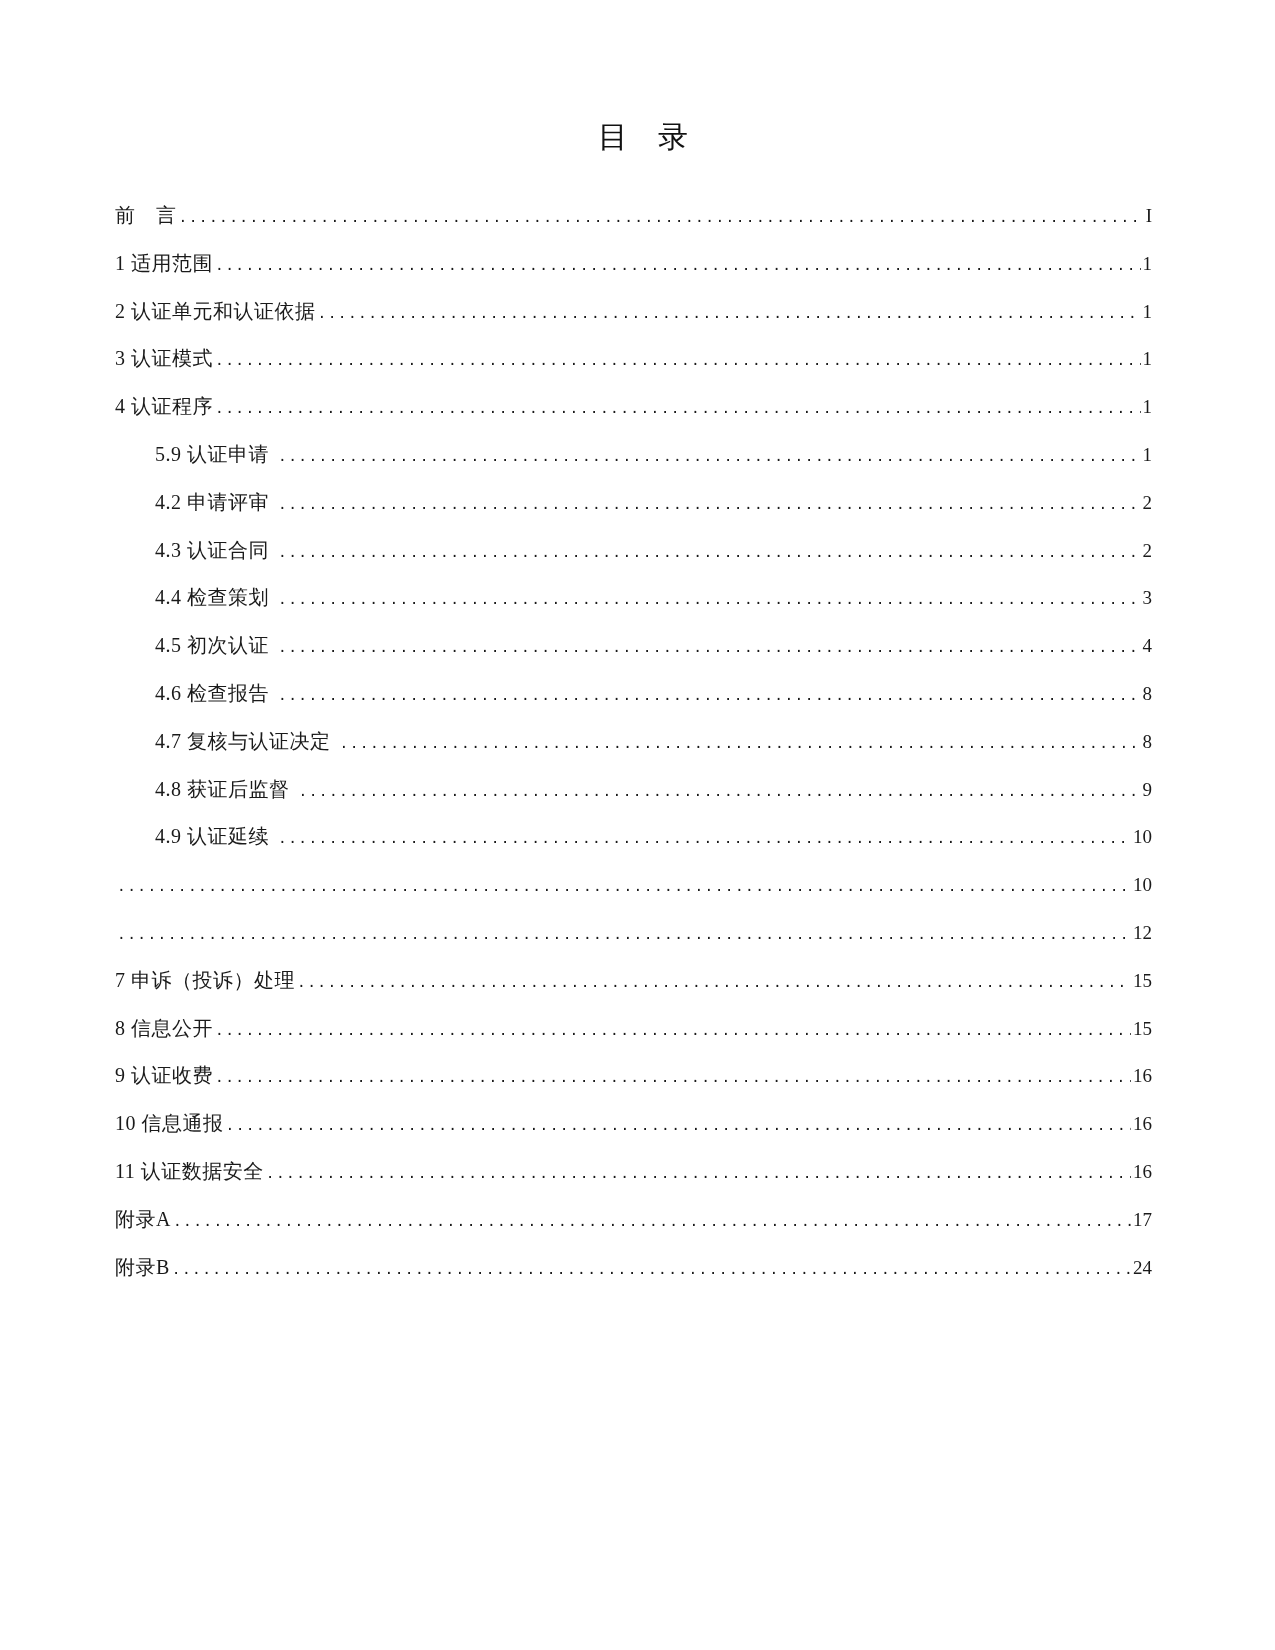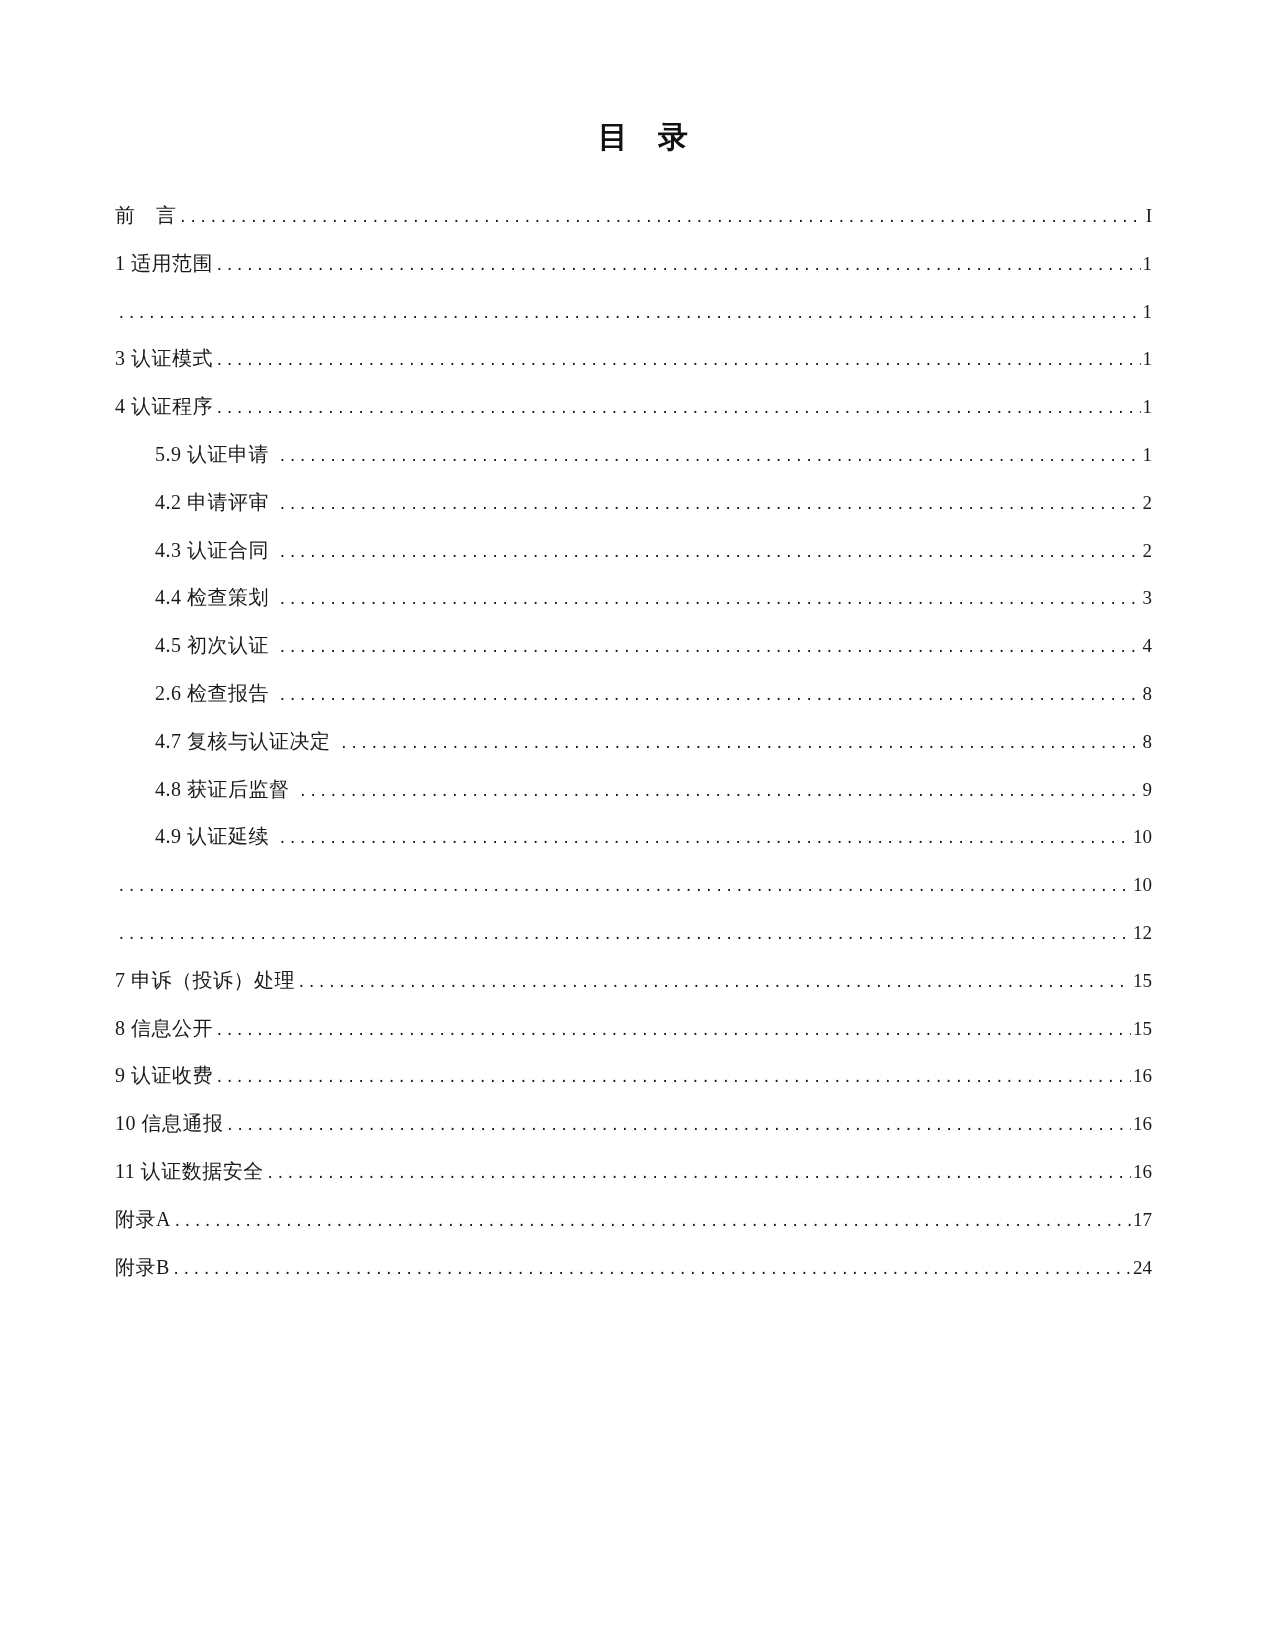--- a/index.html
+++ b/index.html
@@ -13,21 +13,21 @@
     height: 1650px;
     background: #ffffff;
     font-family: "Liberation Serif", "DejaVu Serif", serif;
     color: #1a1a1a;
     overflow: hidden;
   }
   .doc-title {
     margin-top: 116px;
     text-align: center;
     font-size: 30px;
-    font-weight: bold;
+    font-weight: normal;
     line-height: 42px;
     color: #111111;
     padding-left: 11px;
   }
   .toc-list {
     margin: 34px 123px 0 115px; 
   }
   .toc-row {
     display: flex;
     align-items: baseline;
@@ -74,20 +74,21 @@
     <span class="toc-label">前　言</span>
     <span class="leader-dots">............................................................................................................................................................................................................................................................................................................</span>
     <span class="toc-pagenum">I</span>
   </div>
       <div class="toc-row">
     <span class="toc-label">1 适用范围</span>
     <span class="leader-dots">............................................................................................................................................................................................................................................................................................................</span>
     <span class="toc-pagenum">1</span>
   </div>
       <div class="toc-row">
+    <span class="toc-label">2 认证单元和认证依据</span>
     <span class="leader-dots">............................................................................................................................................................................................................................................................................................................</span>
     <span class="toc-pagenum">1</span>
   </div>
       <div class="toc-row">
     <span class="toc-label">3 认证模式</span>
     <span class="leader-dots">............................................................................................................................................................................................................................................................................................................</span>
     <span class="toc-pagenum">1</span>
   </div>
       <div class="toc-row">
     <span class="toc-label">4 认证程序</span>
@@ -113,21 +114,21 @@
     <span class="toc-label">4.4 检查策划</span>
     <span class="leader-dots">............................................................................................................................................................................................................................................................................................................</span>
     <span class="toc-pagenum">3</span>
   </div>
       <div class="toc-row level-1">
     <span class="toc-label">4.5 初次认证</span>
     <span class="leader-dots">............................................................................................................................................................................................................................................................................................................</span>
     <span class="toc-pagenum">4</span>
   </div>
       <div class="toc-row level-1">
-    <span class="toc-label">2.6 检查报告</span>
+    <span class="toc-label">4.6 检查报告</span>
     <span class="leader-dots">............................................................................................................................................................................................................................................................................................................</span>
     <span class="toc-pagenum">8</span>
   </div>
       <div class="toc-row level-1">
     <span class="toc-label">4.7 复核与认证决定</span>
     <span class="leader-dots">............................................................................................................................................................................................................................................................................................................</span>
     <span class="toc-pagenum">8</span>
   </div>
       <div class="toc-row level-1">
     <span class="toc-label">4.8 获证后监督</span>

